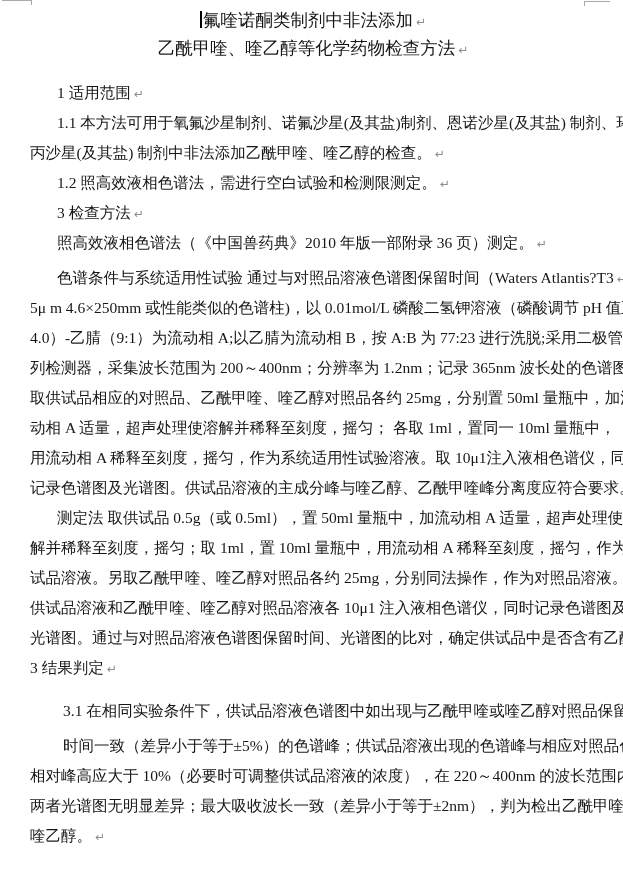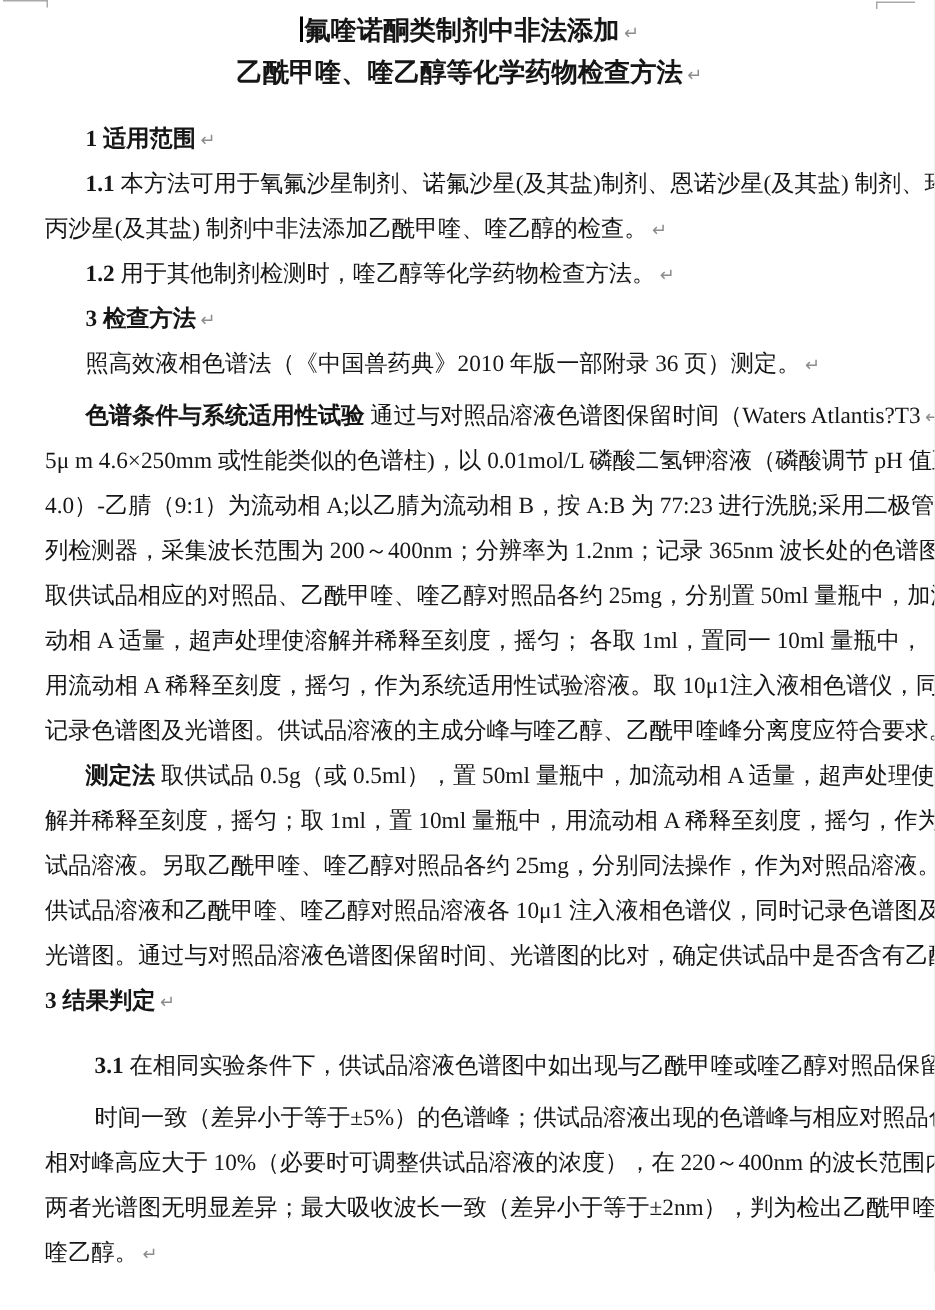--- a/index.html
+++ b/index.html
@@ -10,21 +10,21 @@
   }
   
   .mark{position:absolute;}
   .mark-left{left:2px;top:0;width:29px;height:4px;border-top:1px solid #a9a9a9;border-right:1px solid #a9a9a9;}
   .mark-right{left:584px;top:1px;width:25px;height:4px;border-top:1px solid #a9a9a9;border-left:1px solid #a9a9a9;}
   
   #doc{position:absolute;left:30px;top:6px;width:566px;}
   .line{height:30px;line-height:30px;font-size:15.5px;white-space:pre;}
   .line.title{height:28px;line-height:28px;font-size:17.5px;font-weight:bold;text-align:center;}
   .line.heading{font-weight:bold;}
-  .line .seg-b{font-weight:bold;}
+  .line .seg-b{font-weight:normal;}
   
   #doc .line:nth-child(3){margin-top:16px;}
   #doc .line:nth-child(9){margin-top:5px;}
   #doc .line:nth-child(23){margin-top:13px;}
   #doc .line:nth-child(24){margin-top:5px;}
   
   #doc .line:nth-child(3),#doc .line:nth-child(4),#doc .line:nth-child(6),
   #doc .line:nth-child(7),#doc .line:nth-child(8),#doc .line:nth-child(9),
   #doc .line:nth-child(17){padding-left:27px;}
   #doc .line:nth-child(23),#doc .line:nth-child(24){padding-left:33px;}
@@ -41,21 +41,21 @@
 
 <div class="page">
   <div class="mark mark-left"></div>
   <div class="mark mark-right"></div>
   <div id="doc">
       <div class="line title"><span class="cursor"></span><span class="seg-b">氟喹诺酮类制剂中非法添加</span><span class="pilcrow">↵</span></div>
       <div class="line title"><span class="seg-b">乙酰甲喹、喹乙醇等化学药物检查方法</span><span class="pilcrow">↵</span></div>
       <div class="line heading"><span class="seg-b">1 适用范围</span><span class="pilcrow">↵</span></div>
       <div class="line body"><span class="seg-b">1.1 </span><span class="seg">本方法可用于氧氟沙星制剂、诺氟沙星(及其盐)制剂、恩诺沙星(及其盐) 制剂、环</span></div>
       <div class="line body"><span class="seg">丙沙星(及其盐) 制剂中非法添加乙酰甲喹、喹乙醇的检查。</span><span class="pilcrow">↵</span></div>
-      <div class="line body"><span class="seg-b">1.2 </span><span class="seg">用于其他制剂检测时，喹乙醇等化学药物检查方法。</span><span class="pilcrow">↵</span></div>
+      <div class="line body"><span class="seg-b">1.2 </span><span class="seg">照高效液相色谱法，需进行空白试验和检测限测定。</span><span class="pilcrow">↵</span></div>
       <div class="line heading"><span class="seg-b">3 检查方法</span><span class="pilcrow">↵</span></div>
       <div class="line body"><span class="seg">照高效液相色谱法（《中国兽药典》2010 年版一部附录 36 页）测定。</span><span class="pilcrow">↵</span></div>
       <div class="line body"><span class="seg-b">色谱条件与系统适用性试验</span><span class="seg"> 通过与对照品溶液色谱图保留时间（Waters Atlantis?T3</span><span class="pilcrow">↵</span></div>
       <div class="line body"><span class="seg">5μ m 4.6×250mm 或性能类似的色谱柱)，以 0.01mol/L 磷酸二氢钾溶液（磷酸调节 pH 值至</span></div>
       <div class="line body"><span class="seg">4.0）-乙腈（9:1）为流动相 A;以乙腈为流动相 B，按 A:B 为 77:23 进行洗脱;采用二极管阵</span></div>
       <div class="line body"><span class="seg">列检测器，采集波长范围为 200～400nm；分辨率为 1.2nm；记录 365nm 波长处的色谱图。</span></div>
       <div class="line body"><span class="seg">取供试品相应的对照品、乙酰甲喹、喹乙醇对照品各约 25mg，分别置 50ml 量瓶中，加流</span></div>
       <div class="line body"><span class="seg">动相 A 适量，超声处理使溶解并稀释至刻度，摇匀； 各取 1ml，置同一 10ml 量瓶中，</span></div>
       <div class="line body"><span class="seg">用流动相 A 稀释至刻度，摇匀，作为系统适用性试验溶液。取 10μ1注入液相色谱仪，同时</span></div>
       <div class="line body"><span class="seg">记录色谱图及光谱图。供试品溶液的主成分峰与喹乙醇、乙酰甲喹峰分离度应符合要求。</span></div>

